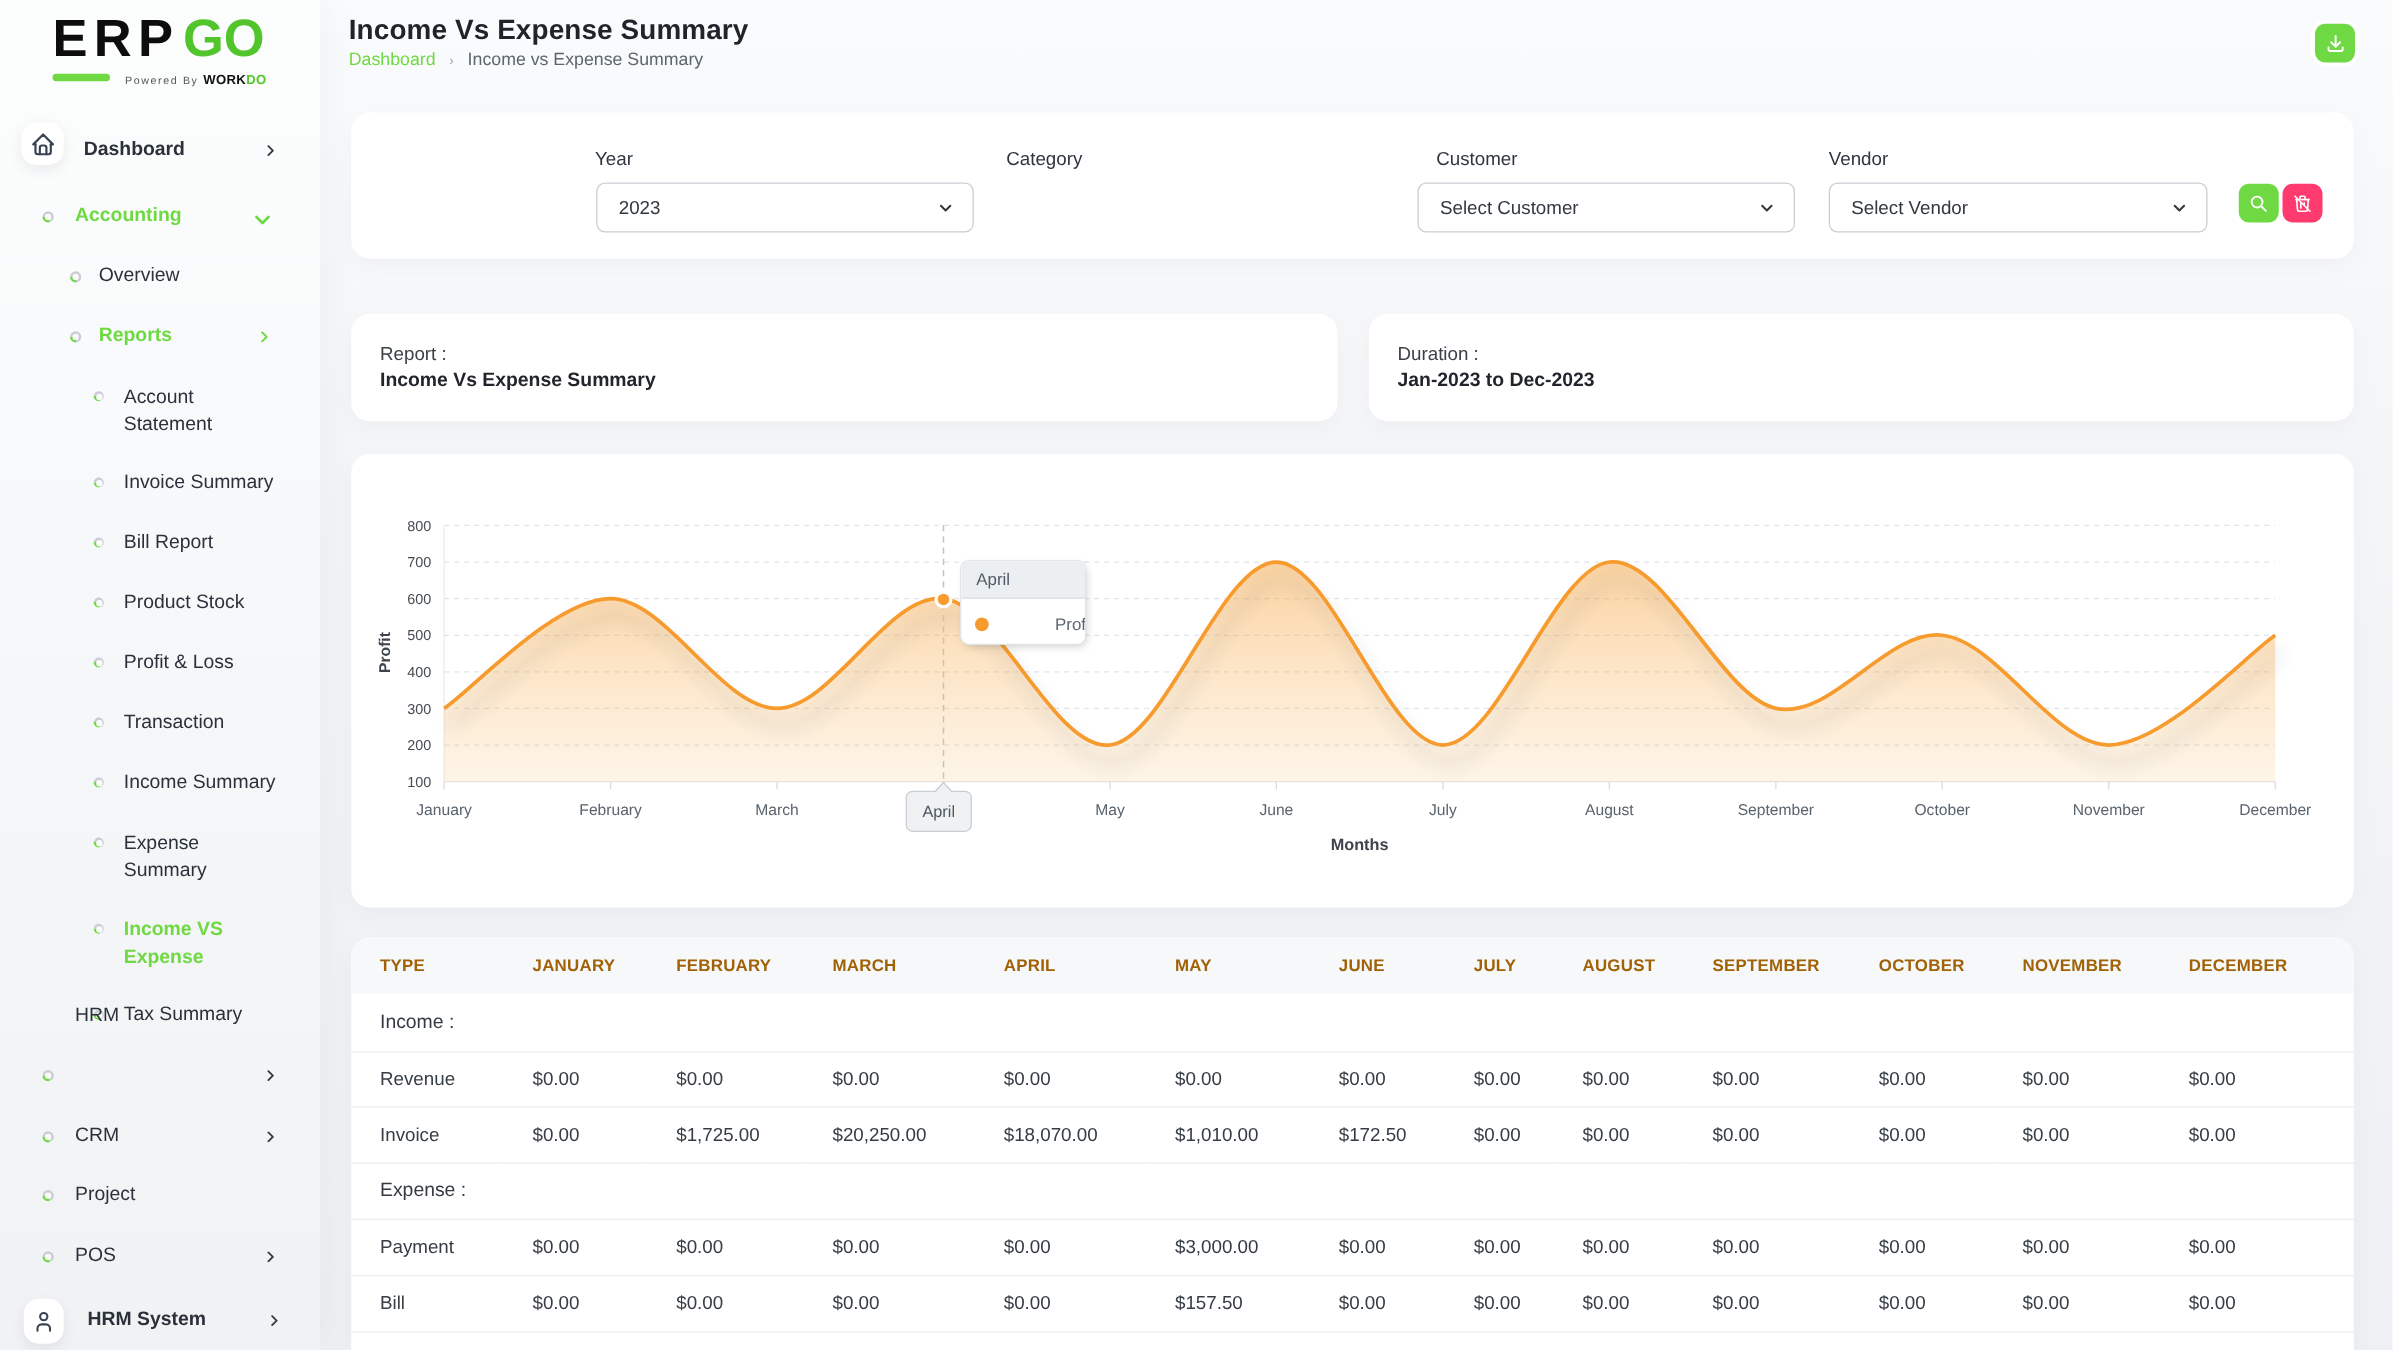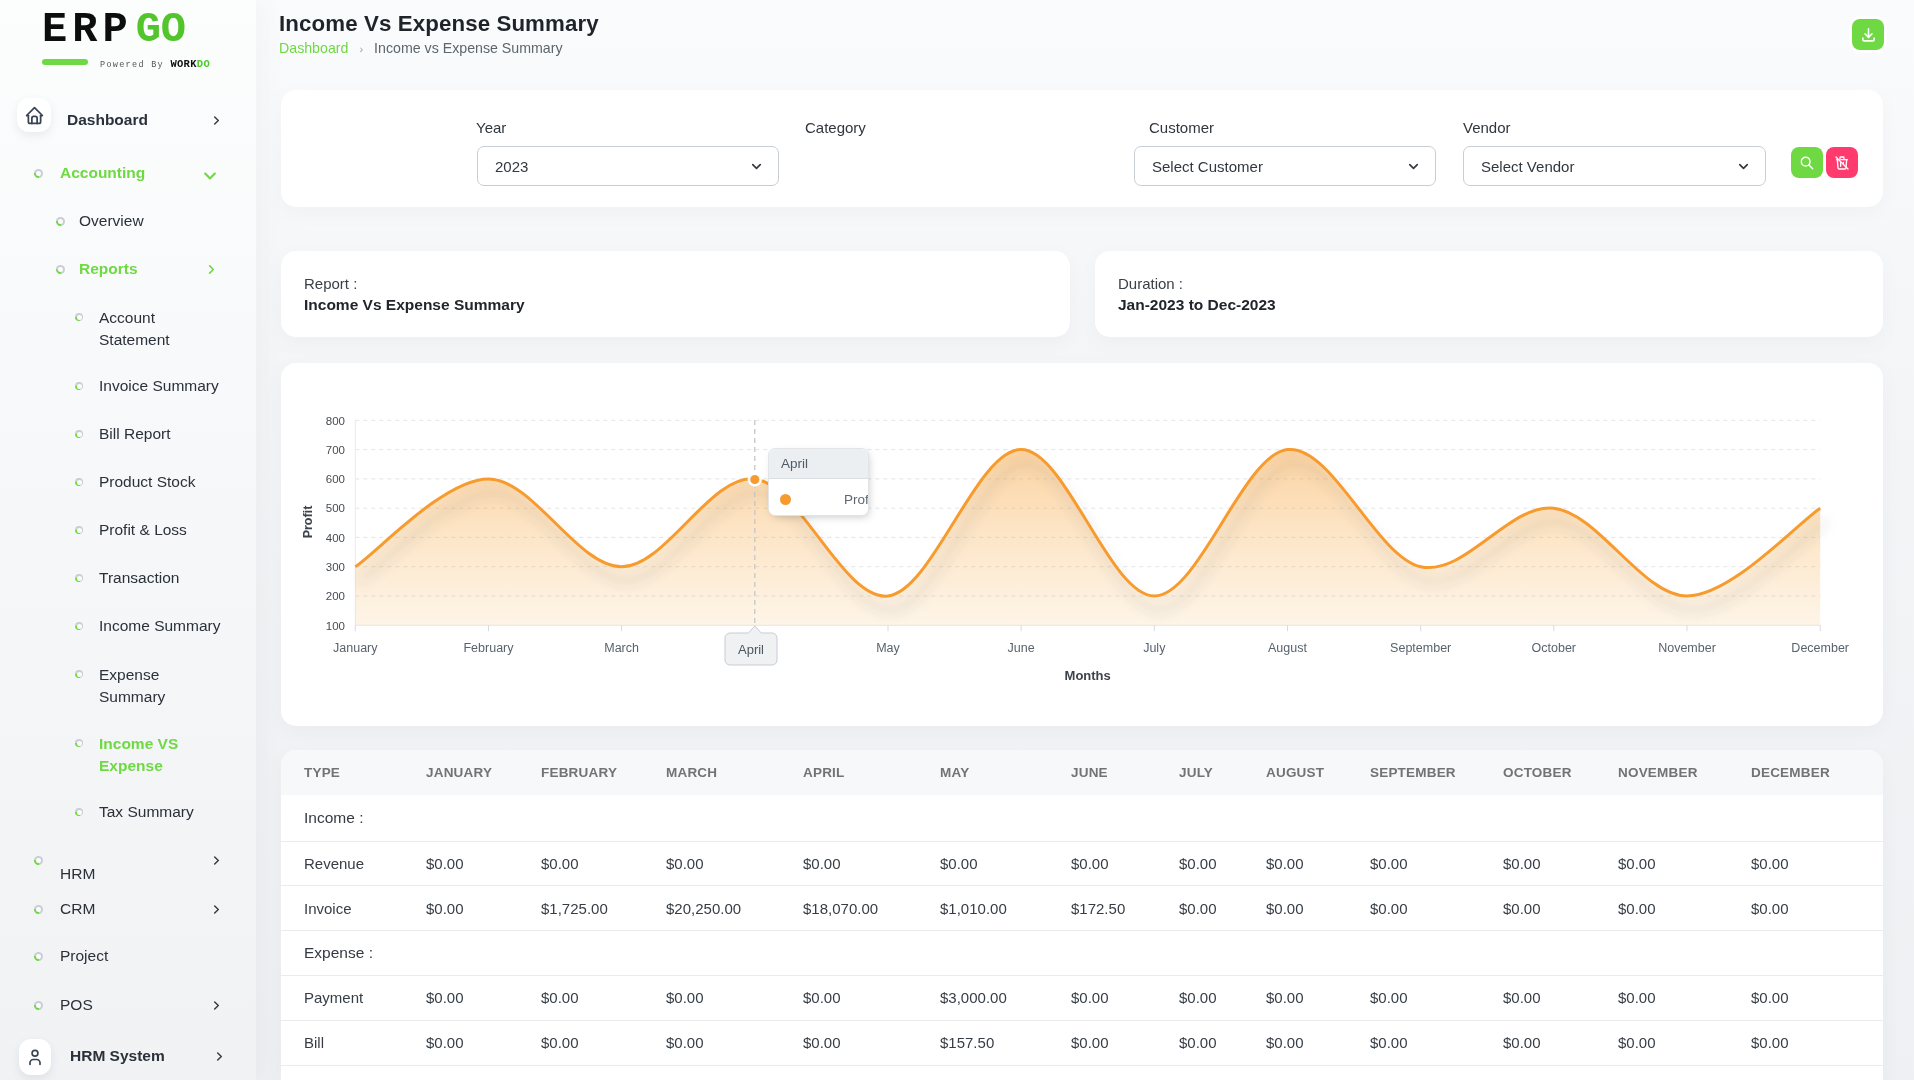--- a/index.html
+++ b/index.html
@@ -39,29 +39,29 @@
 #card-duration { left:1095px; top:251px; width:788px; height:86px; }
 #card-chart { left:281px; top:363px; width:1602px; height:363px; }
 #card-table { left:281px; top:750px; width:1602px; height:330px; border-bottom-left-radius:0; border-bottom-right-radius:0;}
 .flabel { position:absolute; font-size:15px; color:#2f363e; }
 .fselect { position:absolute; top:56px; height:40px; border:1px solid #c9ced4; border-radius:7px; background:#fff; font-size:15px; color:#32383f; display:flex; align-items:center; padding-left:17px; }
 .fselect svg { position:absolute; right:14px; top:12px; }
 .sqbtn { position:absolute; top:57px; width:32px; height:31px; border-radius:8px; display:flex; align-items:center; justify-content:center; }
 .cardlab { font-size:15px; color:#3a4147; }
 .cardval { font-size:15.5px; font-weight:bold; color:#22262c; margin-top:4px; }
 table { border-collapse:collapse; table-layout:fixed; width:1602px; font-size:15px; }
-th { font-size:13.5px; font-weight:bold; color:#737373; text-align:left; background:#f7f8fa; height:45px; padding-left:23px; letter-spacing:0.2px;}
+th { font-size:13.5px; font-weight:bold; color:#a16207; text-align:left; background:#f7f8fa; height:45px; padding-left:23px; letter-spacing:0.2px;}
 td { height:44.8px; padding-left:23px; color:#363d45; border-top:1px solid #e9ebee; }
 tr.sec td { font-size:15.5px; color:#333a42; }
 </style>
 </head>
 <body>
 
 <div class="sidebar">
-  <div class="logo" style="top:14px;font-family:Liberation Mono, monospace;">
+  <div class="logo" style="top:14px;">
     <div style="font-weight:bold;font-size:42px;line-height:33px;white-space:nowrap;"><span style="color:#0d0d0d;letter-spacing:5px;">ERP</span><span style="color:#52c52c;letter-spacing:0;margin-left:3px;">GO</span></div>
     <div style="position:absolute;left:0;top:45px;width:46px;height:6px;border-radius:3px;background:#6fd943;"></div>
     <div style="position:absolute;left:58px;top:44px;font-size:8.5px;color:#555;letter-spacing:1.3px;white-space:nowrap;">Powered By <span style="font-weight:bold;color:#111;font-size:10.5px;letter-spacing:0.3px;">WORK<span style="color:#51c92c;">DO</span></span></div>
   </div>
   <div class="iconbox" style="left:17px;top:98px;">
     <svg width="21" height="21" viewBox="0 0 24 24" fill="none" stroke="#3a4354" stroke-width="2" stroke-linecap="round" stroke-linejoin="round">
         <path d="M5 12 L3 12 L12 3 L21 12 L19 12"></path>
         <path d="M5 12 v7 a2 2 0 0 0 2 2 h10 a2 2 0 0 0 2 -2 v-7"></path>
         <path d="M9 21 v-6 a2 2 0 0 1 2 -2 h2 a2 2 0 0 1 2 2 v6"></path>
       </svg>
@@ -110,21 +110,21 @@
   <span class="bullet sm" style="left:75px;top:670px;"></span>
   <div class="mi" style="left:99px;top:664px;width:90px;line-height:21.5px;">Expense Summary</div>
 
   <span class="bullet sm" style="left:75px;top:739px;"></span>
   <div class="mi g" style="left:99px;top:733px;width:90px;line-height:21.5px;">Income VS Expense</div>
 
   <span class="bullet sm" style="left:75px;top:808px;"></span>
   <div class="mi" style="left:99px;top:803px;">Tax Summary</div>
 
   <span class="bullet" style="left:34px;top:856px;"></span>
-  <div class="mi" style="left:60px;top:865px;">HRM</div>
+  <div class="mi" style="left:60px;top:804px;">HRM</div>
   <svg class="chev" style="left:212px;top:856px;" viewBox="0 0 10 10" fill="none" stroke="#343a42" stroke-width="1.6" stroke-linecap="round" stroke-linejoin="round">
       <path d="M3 1 l4 4 l-4 4"></path>
     </svg>
 
   <span class="bullet" style="left:34px;top:905px;"></span>
   <div class="mi" style="left:60px;top:900px;">CRM</div>
   <svg class="chev" style="left:212px;top:905px;" viewBox="0 0 10 10" fill="none" stroke="#343a42" stroke-width="1.6" stroke-linecap="round" stroke-linejoin="round">
       <path d="M3 1 l4 4 l-4 4"></path>
     </svg>
 

